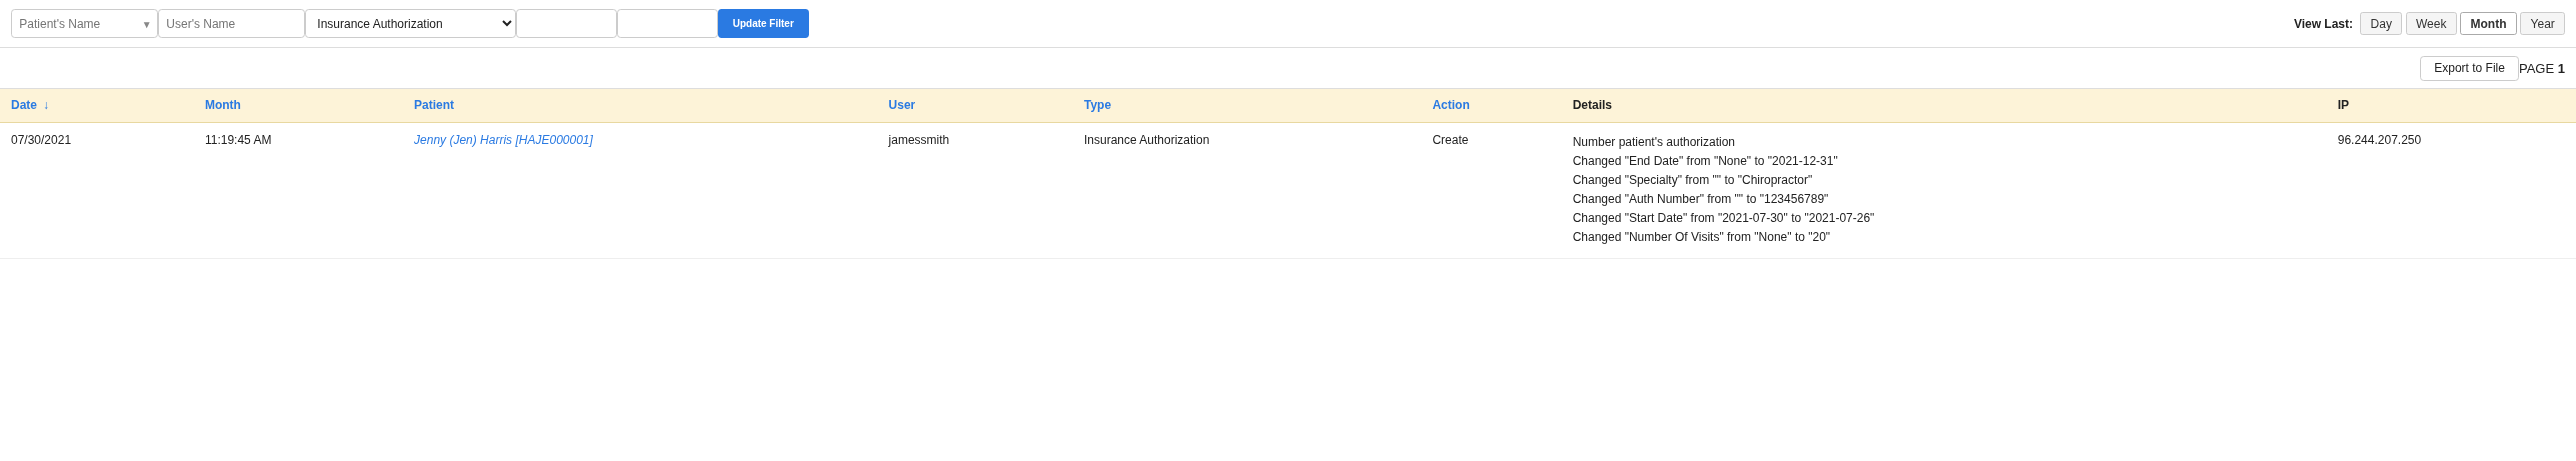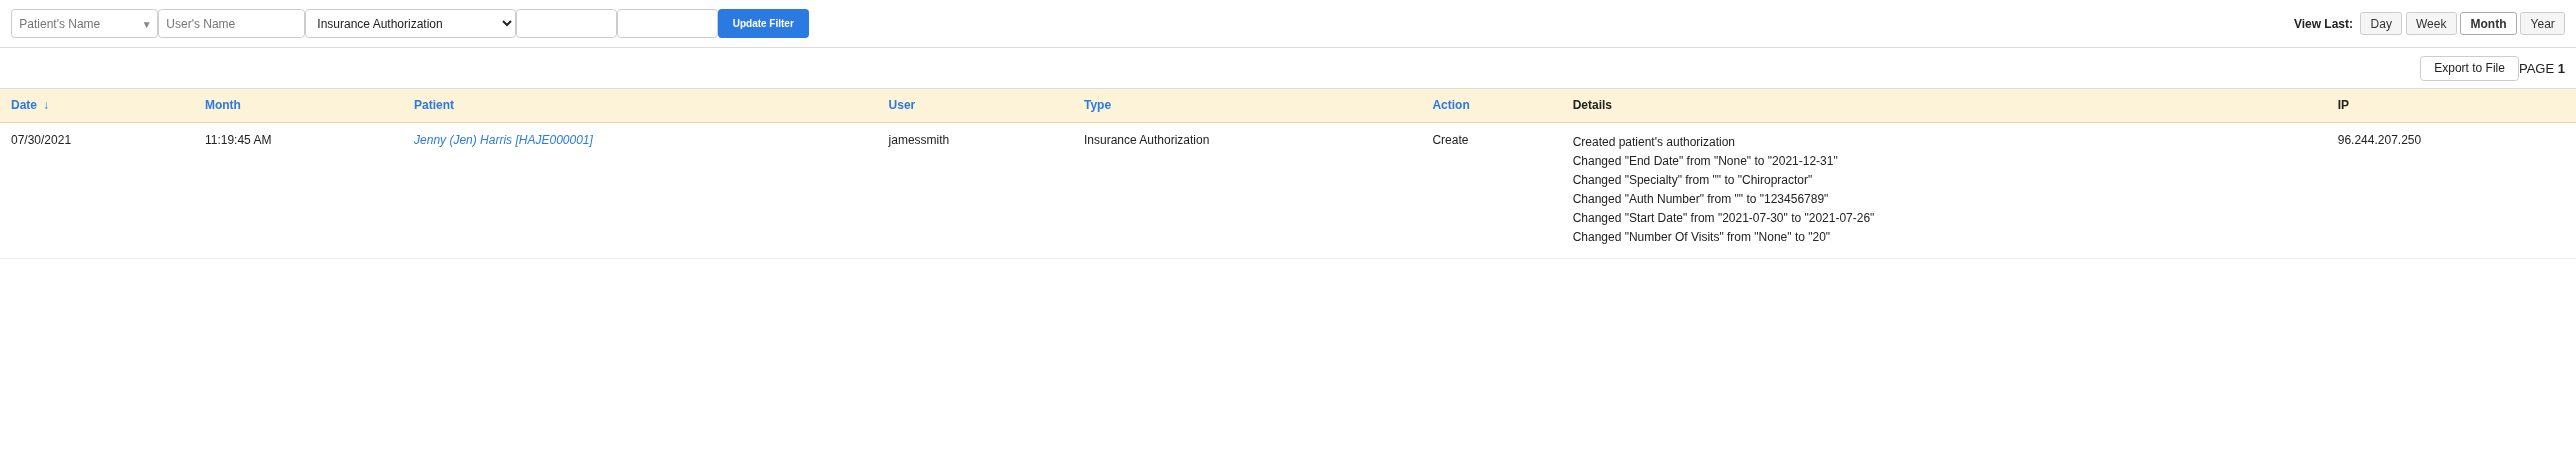--- a/index.html
+++ b/index.html
@@ -257,21 +257,21 @@
   <tr>
       <td>07/30/2021</td>
       <td>11:19:45 AM</td>
       <td>
         <a class="patient-link">Jenny (Jen) Harris [HAJE000001]</a>
       </td>
       <td>jamessmith</td>
       <td>Insurance Authorization</td>
       <td>Create</td>
       <td class="details-cell">
-          <div>Created patient's authorization</div>
+          <div>Number patient's authorization</div>
           <div>Changed "End Date" from "None" to "2021-12-31"</div>
           <div>Changed "Specialty" from "" to "Chiropractor"</div>
           <div>Changed "Auth Number" from "" to "123456789"</div>
           <div>Changed "Start Date" from "2021-07-30" to "2021-07-26"</div>
           <div>Changed "Number Of Visits" from "None" to "20"</div>
         </td>
       <td class="ip-cell">96.244.207.250</td>
     </tr>
     </tbody>
 </table>

